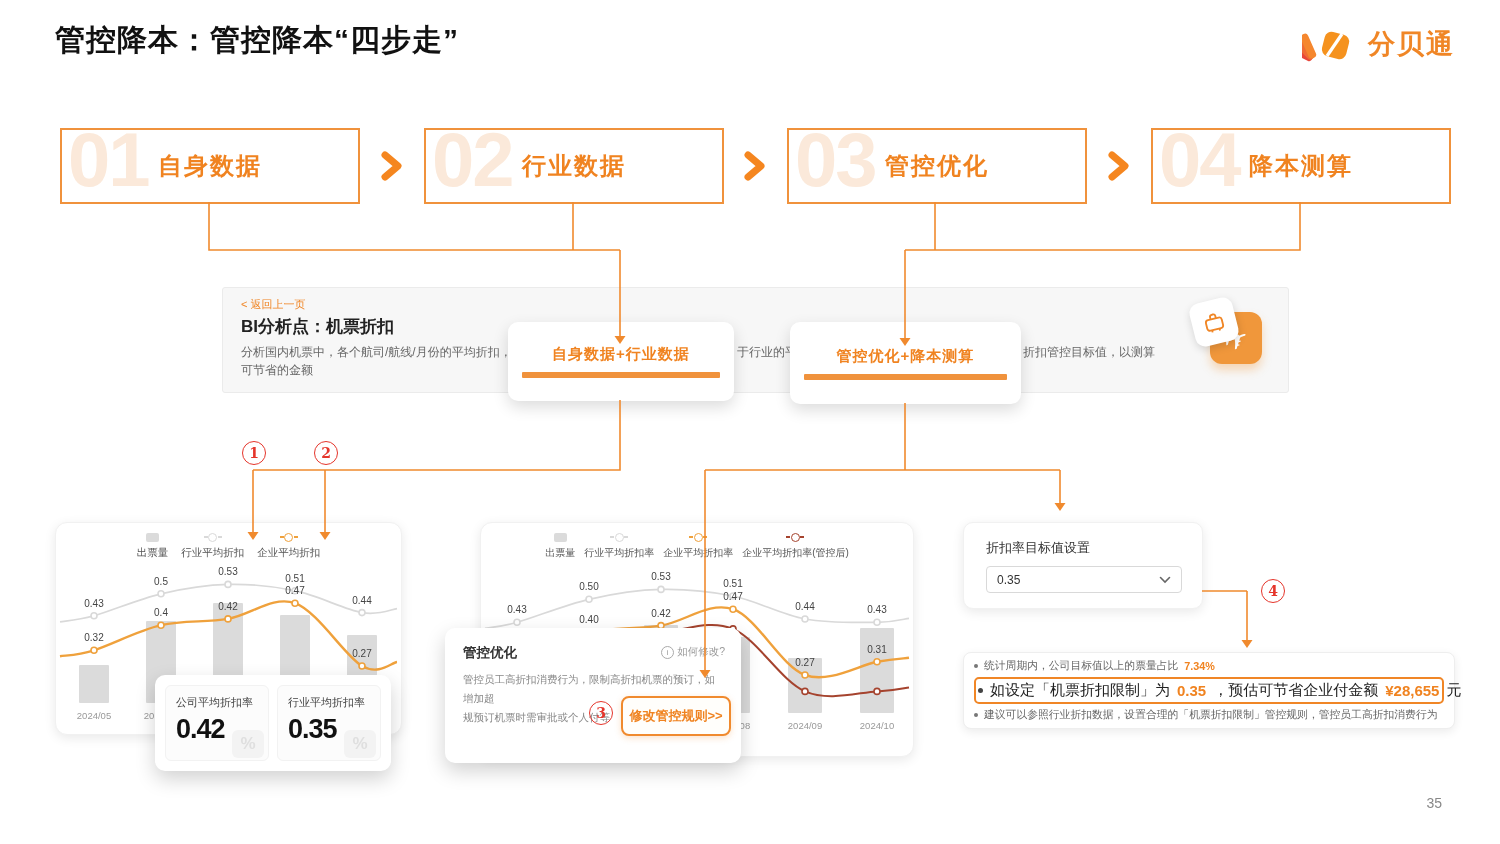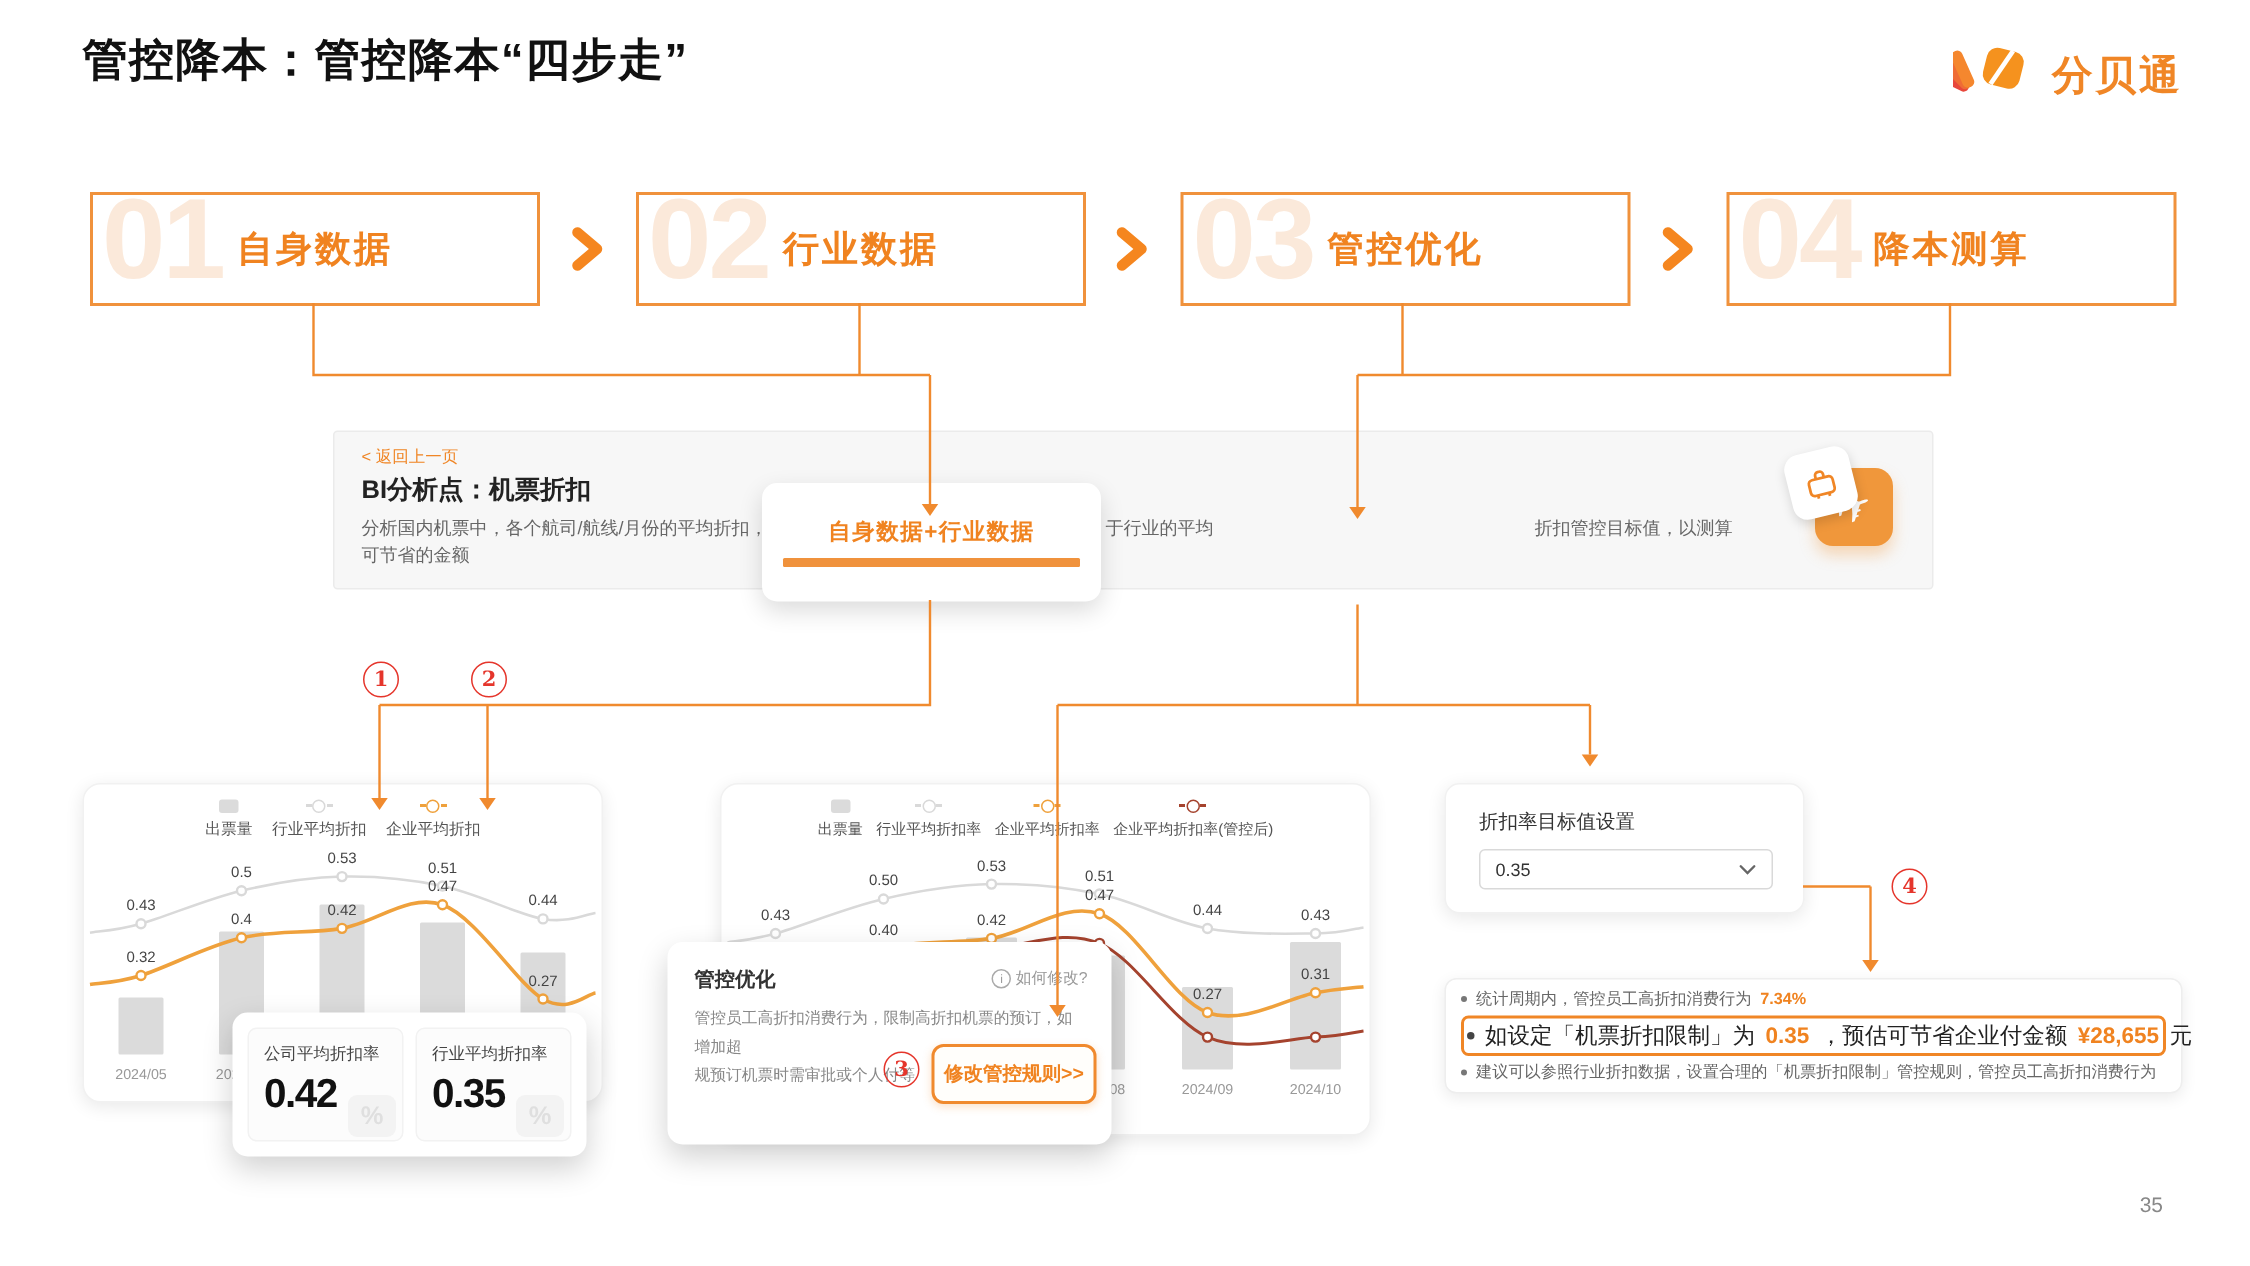--- a/index.html
+++ b/index.html
@@ -1,20 +1,20 @@
 <!DOCTYPE html>
 <html><head>
 <meta charset="utf-8">
 <style>
   html,body{margin:0;padding:0;background:#fff;}
   .stage{position:relative;width:1500px;height:844px;background:#ffffff;overflow:hidden;
          font-family:"Liberation Sans","DejaVu Sans",sans-serif;}
   
   .page-title{position:absolute;left:55px;top:20px;font-size:30px;font-weight:800;color:#111;letter-spacing:1px;}
-  .logo{position:absolute;right:45px;top:26px;display:flex;align-items:flex-end;gap:16px;}
+  .logo{position:absolute;right:45px;top:26px;display:flex;align-items:flex-start;gap:16px;}
   .logo-text{font-size:27px;font-weight:800;color:#F08626;letter-spacing:2px;}
   
   .step-box{position:absolute;top:128px;width:296px;height:72px;border:2px solid #F0923C;background:#fff;
             display:flex;align-items:center;justify-content:center;overflow:hidden;}
   .step-num{position:absolute;left:6px;top:-14px;font-size:76px;font-weight:800;color:#FBE9DA;letter-spacing:-2px;}
   .step-label{position:relative;font-size:24px;font-weight:800;color:#F08320;letter-spacing:2px;}
   .chevron{position:absolute;top:150px;}
   
   .connectors{position:absolute;left:0;top:0;z-index:40;pointer-events:none;}
   
@@ -154,20 +154,24 @@
           <rect x="4.5" y="9" width="15" height="10" rx="2.5" fill="none" stroke="#F08626" stroke-width="1.7"></rect>
           <path d="M9.5 9 V7 a2 2 0 0 1 2-2 h1 a2 2 0 0 1 2 2 V9" fill="none" stroke="#F08626" stroke-width="1.7"></path>
           <line x1="8.5" y1="19" x2="8.5" y2="21" stroke="#F08626" stroke-width="1.7"></line>
           <line x1="15.5" y1="19" x2="15.5" y2="21" stroke="#F08626" stroke-width="1.7"></line>
         </svg>
     </div>
   </div>
 
   <div class="flow-card" style="left:508px;top:322px;width:226px;height:79px;">
     <span class="fc-label">自身数据+行业数据</span>
+    <span class="fc-bar"></span>
+  </div>
+  <div class="flow-card" style="left:790px;top:322px;width:231px;height:82px;">
+    <span class="fc-label">管控优化+降本测算</span>
     <span class="fc-bar"></span>
   </div>
 
   <div class="chart-card" style="left:55px;top:522px;width:345px;height:211px;">
     <div class="legend">
       <span class="lg-item">
           <i class="mk-bar"></i>
           <span>出票量</span>
         </span>
       <span class="lg-item" style="--c:#D9D9D9;">
@@ -315,21 +319,21 @@
       <span>0.35</span>
       <svg width="12" height="8" viewBox="0 0 12 8">
           <path d="M1.5 1.5 L6 6 L10.5 1.5" fill="none" stroke="#666" stroke-width="1.6" stroke-linecap="round"></path>
         </svg>
     </div>
   </div>
 
   <div class="result-card">
     <div class="bullet-row">
       <span class="dot"></span>
-      <span>统计周期内，管控员工高折扣消费行为 </span>
+      <span>统计周期内，公司目标值以上的票量占比 </span>
         <span class="orange-val">7.34%</span>
     </div>
     <div class="hl-box">
       <span class="dot"></span>
       <span>如设定「机票折扣限制」为 </span>
         <span class="orange-val">0.35</span>
         <span> ，预估可节省企业付金额 </span>
         <span class="orange-val">¥28,655</span>
         <span> 元</span>
     </div>

